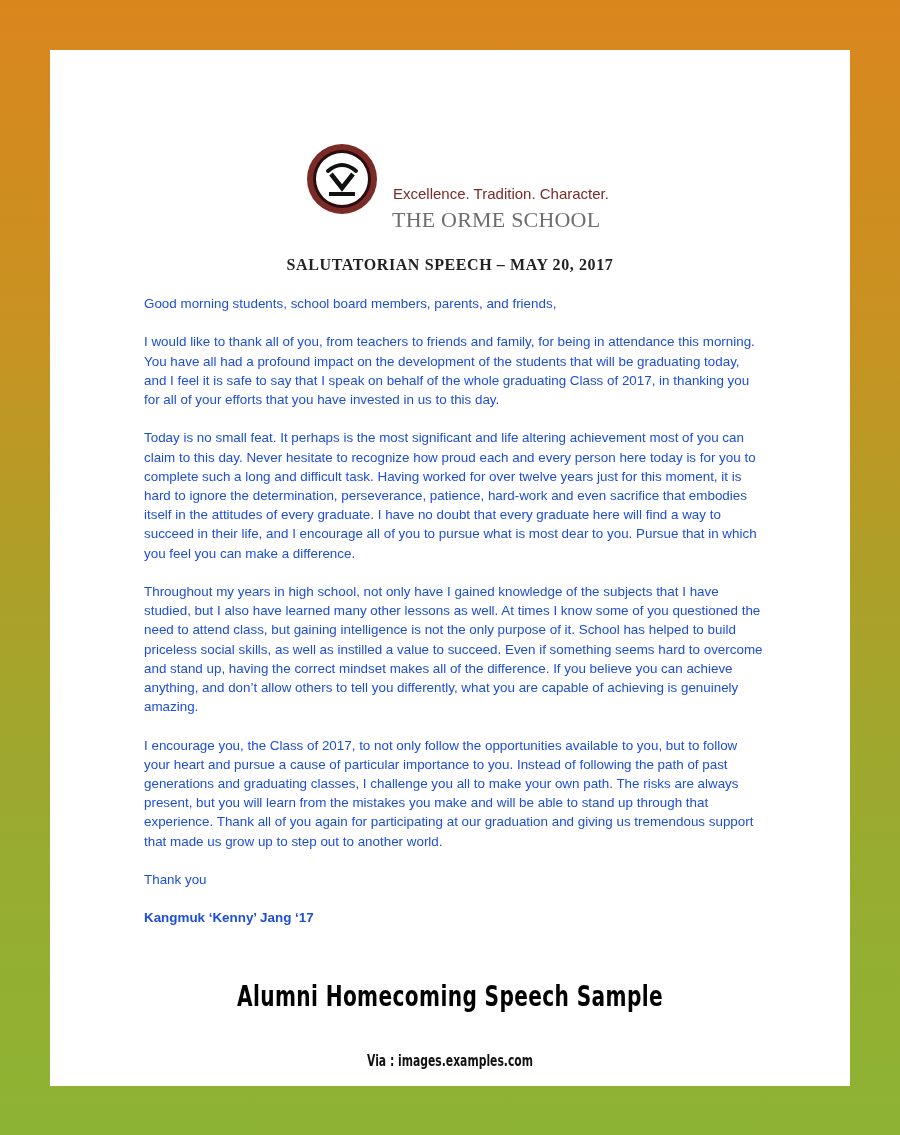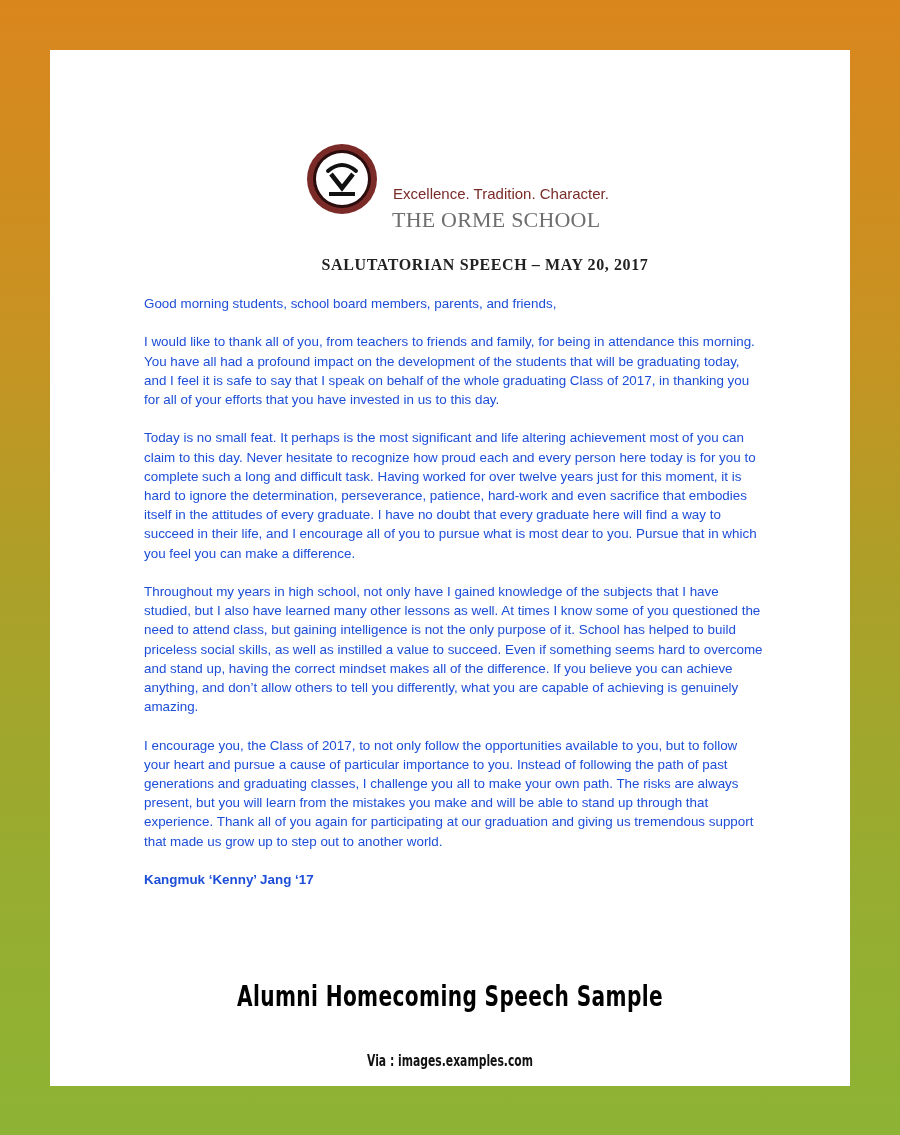--- a/index.html
+++ b/index.html
@@ -25,21 +25,21 @@
       margin-top: 48px;
     }
     .logo-tagline {
       position: absolute; left: 87px; top: 42px;
       font-family: "Liberation Sans", sans-serif; font-size: 15px; color: #7a2a27;
       white-space: nowrap;
     }
     .doc-title {
       position: absolute; left: 0; width: 800px; top: 206px; text-align: center;
       font-family: "Liberation Serif", serif; font-weight: bold; font-size: 16px; color: #222;
-      font-variant: small-caps; letter-spacing: 0.6px; text-transform: uppercase; margin-left: 35px;
+      font-variant: small-caps; letter-spacing: 0.6px; text-transform: uppercase;
     }
     .body-text {
       position: absolute; left: 94px; top: 244px; width: 620px;
       font-family: "Liberation Sans", sans-serif; font-size: 13.4px; line-height: 19.2px; color: #1d4ed8;
     }
     .body-text p { margin: 0 0 19.2px 0; }
     .body-text p.sig { font-weight: bold; }
     .caption-title {
       position: absolute; left: 0; width: 800px; top: 930px; text-align: center;
       font-family: "DejaVu Sans", sans-serif; font-weight: bold; font-size: 28px; color: #000;
@@ -70,18 +70,19 @@
   </div>
 
   <div class="doc-title">Salutatorian Speech – May 20, 2017</div>
 
   <div class="body-text">
     <p>Good morning students, school board members, parents, and friends,</p>
     <p>I would like to thank all of you, from teachers to friends and family, for being in attendance this morning. You have all had a profound impact on the development of the students that will be graduating today, and I feel it is safe to say that I speak on behalf of the whole graduating Class of 2017, in thanking you for all of your efforts that you have invested in us to this day.</p>
     <p>Today is no small feat. It perhaps is the most significant and life altering achievement most of you can claim to this day. Never hesitate to recognize how proud each and every person here today is for you to complete such a long and difficult task. Having worked for over twelve years just for this moment, it is hard to ignore the determination, perseverance, patience, hard-work and even sacrifice that embodies itself in the attitudes of every graduate. I have no doubt that every graduate here will find a way to succeed in their life, and I encourage all of you to pursue what is most dear to you. Pursue that in which you feel you can make a difference.</p>
     <p>Throughout my years in high school, not only have I gained knowledge of the subjects that I have studied, but I also have learned many other lessons as well. At times I know some of you questioned the need to attend class, but gaining intelligence is not the only purpose of it. School has helped to build priceless social skills, as well as instilled a value to succeed. Even if something seems hard to overcome and stand up, having the correct mindset makes all of the difference. If you believe you can achieve anything, and don’t allow others to tell you differently, what you are capable of achieving is genuinely amazing.</p>
     <p>I encourage you, the Class of 2017, to not only follow the opportunities available to you, but to follow your heart and pursue a cause of particular importance to you. Instead of following the path of past generations and graduating classes, I challenge you all to make your own path. The risks are always present, but you will learn from the mistakes you make and will be able to stand up through that experience. Thank all of you again for participating at our graduation and giving us tremendous support that made us grow up to step out to another world.</p>
+    <p>Thank you</p>
     <p class="sig">Kangmuk ‘Kenny’ Jang ‘17</p>
   </div>
 
   <div class="caption-title">Alumni Homecoming Speech Sample</div>
   <div class="caption-via">Via : images.examples.com</div>
 </div>
 
 </body></html>

